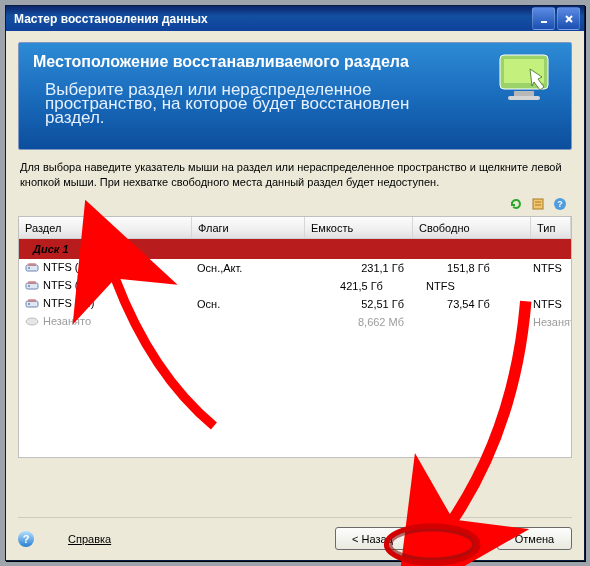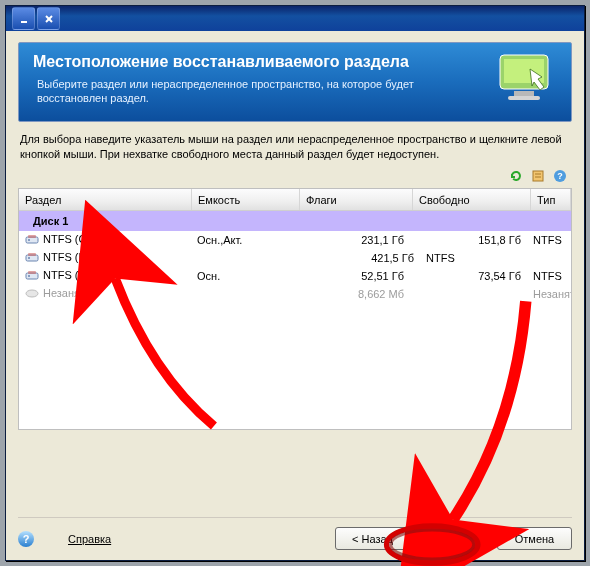--- a/index.html
+++ b/index.html
@@ -7,40 +7,40 @@
   
   .titlebar{height:25px;background:linear-gradient(to bottom,#0a246a 0%,#1350a1 40%,#0f419b 100%);color:#fff;display:flex;align-items:center;padding:0 4px;}
   .titlebar .title{font-weight:bold;font-size:12px;flex:1;padding-left:4px;}
   .titlebtn{width:21px;height:21px;margin-left:2px;border:1px solid #fff3;border-radius:3px;background:linear-gradient(to bottom,#5b8be4,#1a4fb0);display:flex;align-items:center;justify-content:center;}
   .titlebtn svg{stroke:#fff;stroke-width:2;fill:none;}
   
   .content{flex:1;padding:11px 12px 10px 12px;display:flex;flex-direction:column;position:relative;}
   
   .banner{position:relative;border:1px solid #7e97c1;background:linear-gradient(to bottom,#2e8bd6 0%,#1a6cbc 50%,#0c4e9d 100%);color:#fff;padding:10px 100px 12px 14px;border-radius:2px;}
   .banner h1{margin:0 0 6px 0;font-size:16px;font-weight:bold;}
-  .banner p{margin:4px;font-size:11px;line-height:14px;color:#e5f1ff;}
+  .banner p{margin:12px;font-size:17px;line-height:14px;color:#e5f1ff;}
   .banner .icon{position:absolute;right:10px;top:6px;width:70px;height:60px;display:flex;align-items:center;justify-content:center;}
   
   .instr{margin:10px 2px 6px 2px;font-size:11px;line-height:15px;color:#000;}
   
   .minitoolbar{display:flex;justify-content:flex-end;gap:6px;padding:0 4px 4px 0;}
   .miniicon{width:16px;height:16px;display:flex;align-items:center;justify-content:center;}
   
   .grid{border:1px solid #bfbfbf;background:#fff;height:240px;display:flex;flex-direction:column;}
   .ghead{display:flex;background:linear-gradient(to bottom,#fcfcfd 0%,#efefef 60%,#e1e1e1 100%);border-bottom:1px solid #cfcfcf;height:21px;align-items:stretch;}
   .ghead .gc{border-right:1px solid #d6d6d6;padding:3px 6px;font-size:11px;color:#000;white-space:nowrap;overflow:hidden;display:flex;align-items:center;}
   .gbody{flex:1;overflow:auto;}
   .grow{display:flex;height:18px;align-items:center;color:#000;}
   .grow .gc{padding:1px 6px;font-size:11px;white-space:nowrap;overflow:hidden;}
-  .grow.group{background:#c4b5fd;font-weight:bold;height:20px;}
+  .grow.group{background:#b91c1c;font-weight:bold;height:20px;font-style:italic;}
   .grow.dim{color:#9c9c9c;}
   .c0{width:160px;}
   .c1{width:100px;}
   .c2{width:95px;text-align:right;}
-  .c3{width:105px;text-align:right;}
+  .c3{width:105px;text-align:center;}
   .c4{flex:1;}
   .grp{padding-left:14px!important;}
   .pname{display:inline-flex;align-items:center;gap:4px;}
   .diskicon{width:14px;height:11px;}
   
   .footer{margin-top:auto;border-top:1px solid #cfcac0;padding-top:9px;display:flex;align-items:center;gap:6px;}
   .help{display:inline-flex;align-items:center;gap:6px;color:#000;}
   .help .q{width:16px;height:16px;border-radius:50%;background:linear-gradient(to bottom,#b4e0ff,#2a7fcf);color:#fff;font-weight:bold;display:flex;align-items:center;justify-content:center;font-size:11px;}
   .help u{margin-left:28px;}
   .spacer{flex:1;}
@@ -48,20 +48,21 @@
   .btn.prominent{position:relative;}
   
   .overlay{position:absolute;inset:0;pointer-events:none;}
 </style>
 </head>
 <body>
 
 <div class="window">
 
   <div class="titlebar">
+    <span class="title">Мастер восстановления данных</span>
     <div class="titlebtn">
         <svg width="10" height="10" viewBox="0 0 10 10">
           <line x1="2" y1="8" x2="8" y2="8"></line>
         </svg>
       </div>
     <div class="titlebtn">
         <svg width="10" height="10" viewBox="0 0 10 10">
           <line x1="2" y1="2" x2="8" y2="8"></line>
           <line x1="8" y1="2" x2="2" y2="8"></line>
         </svg>
@@ -104,22 +105,22 @@
         <svg width="14" height="14" viewBox="0 0 14 14">
             <circle cx="7" cy="7" r="6" fill="#4f9ddf"></circle>
             <text x="7" y="10" font-size="9" fill="#fff" text-anchor="middle" font-weight="bold">?</text>
           </svg>
       </span>
     </div>
 
     <div class="grid">
       <div class="ghead">
         <div class="gc c0">Раздел</div>
+        <div class="gc c1">Флаги</div>
         <div class="gc c2">Емкость</div>
-        <div class="gc c1">Флаги</div>
         <div class="gc c3">Свободно</div>
         <div class="gc c4">Тип</div>
       </div>
       <div class="gbody">
         <div class="grow group">
           <div class="gc c0 grp">Диск 1</div>
         </div>
 
       <div class="grow">
             <div class="gc c0"><span class="pname">

